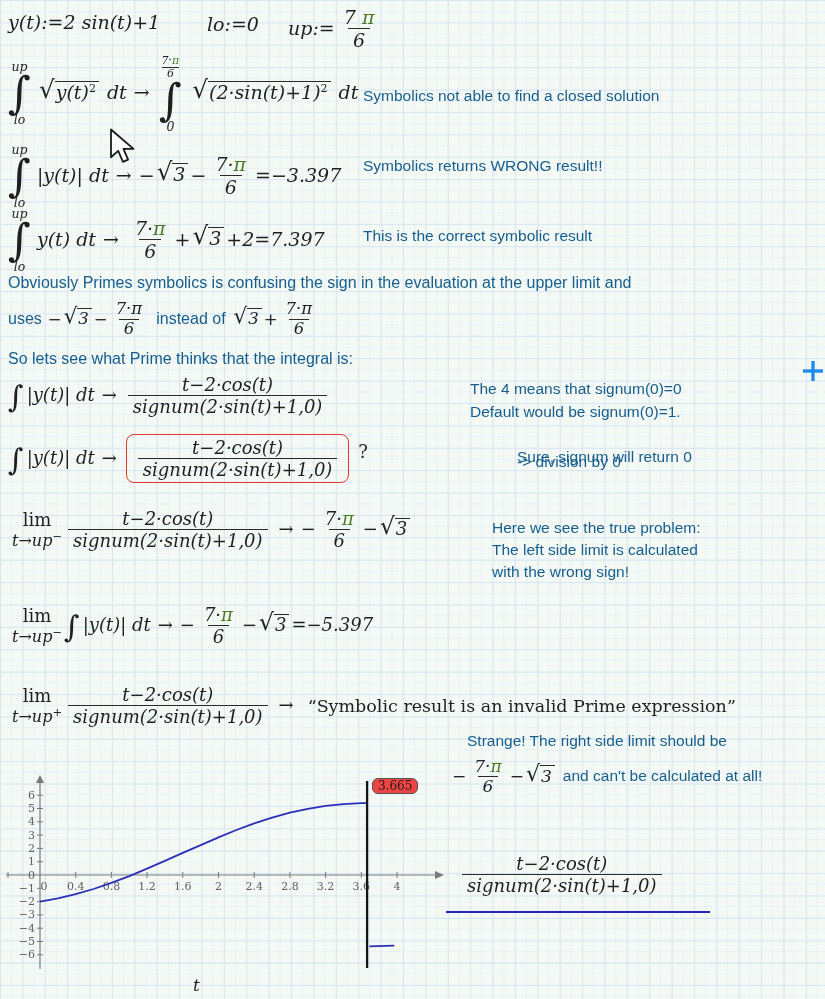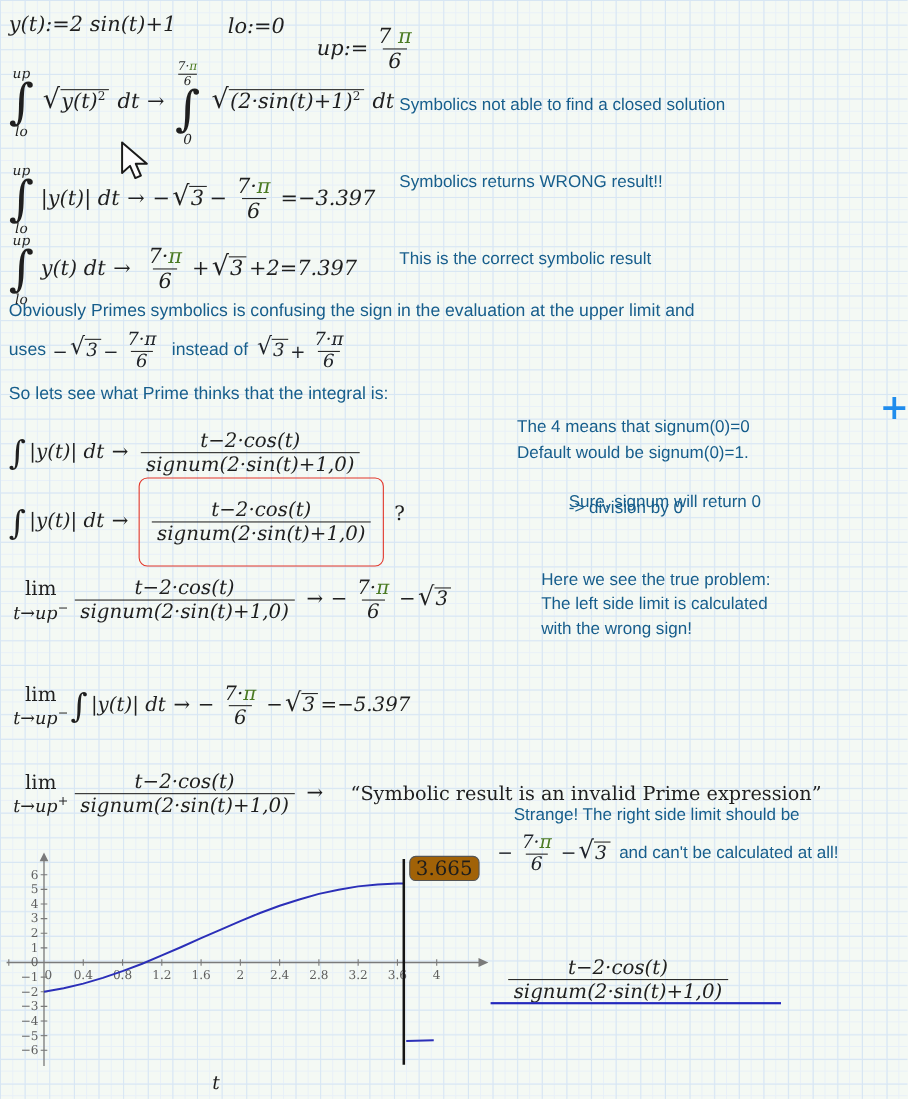--- a/index.html
+++ b/index.html
@@ -14,21 +14,21 @@
     background-size:22.4px 22.4px,22.4px 22.4px,11.2px 11.2px,11.2px 11.2px;
     font-family:"DejaVu Serif",serif;
   }
   .math{position:absolute;display:flex;align-items:center;font-family:"DejaVu Serif",serif;
         font-style:italic;color:#1f1f1f;font-size:19px;white-space:nowrap;line-height:1.15}
   .note{position:absolute;font-family:"Liberation Sans","DejaVu Sans",sans-serif;color:#175e8c;
         font-size:15.5px;white-space:nowrap}
   .noterow{position:absolute;display:flex;align-items:center;font-family:"Liberation Sans","DejaVu Sans",sans-serif;
         color:#175e8c;font-size:15.5px;white-space:nowrap}
   .arr{font-style:normal;margin:0 7px}
-  .frac{display:inline-flex;flex-direction:column;align-items:center;margin:16px 4px;text-align:center;line-height:1.18}
+  .frac{display:inline-flex;flex-direction:column;align-items:center;margin:0 4px;text-align:center;line-height:1.18}
   .frac .den{border-top:1.4px solid #2a2a2a}
   .frac .num,.frac .den{padding:0 5px}
   .pi{color:#4a7a23}
   .sqrt{display:inline-flex;align-items:flex-start;margin:0 2px}
   .rsym{font-style:normal;font-size:1.3em;line-height:1;transform:translateY(-3px)}
   .rbody{border-top:1.5px solid #2a2a2a;padding:0 3px 0 1px}
   sup.sq{font-size:11px;font-style:normal}
   .intg{display:inline-flex;flex-direction:column;align-items:center;margin-right:6px;line-height:1}
   .isym{font-style:normal;font-size:44px;line-height:.85}
   .isup,.isub{font-size:12.5px;line-height:1.05;padding:1px 0}
@@ -40,27 +40,27 @@
   .ls{font-size:16px}
   .ls sup{font-size:11.5px;font-style:normal}
   .redbox{border:1.7px solid #e2372b;border-radius:8px;padding:2px 7px;display:inline-flex;align-items:center;margin-left:2px}
   .subarr{display:inline-flex;flex-direction:column;align-items:center;margin:0 2px 0 10px;transform:translateY(-11px)}
   .slabel{font-size:16.5px;line-height:1.1}
   .slabel b{font-style:normal}
   .sline{width:168px;height:0;border-top:1.45px solid #222;position:relative;margin-top:4px;align-self:stretch}
   .sline::after{content:"";position:absolute;right:0;top:-5px;width:8px;height:8px;
      border-top:1.45px solid #222;border-right:1.45px solid #222;transform:rotate(45deg)}
   .q{font-style:normal;margin-left:9px;transform:translateY(-6px)}
-  .quote{font-style:normal;margin-left:18px;font-size:17.5px}
+  .quote{font-style:normal;margin-left:7px;font-size:17.5px}
   .mathsm{font-size:16.5px;font-family:"DejaVu Serif",serif;font-style:italic;color:#20242a;display:inline-flex;align-items:center}
   .mathsm .frac{line-height:1.1;margin:0 3px}
   .sp{width:6px;display:inline-block}
   .tick{font-family:"DejaVu Serif",serif;font-size:11px;fill:#5f5f5f}
-  .mlabel{position:absolute;left:372px;top:778px;font-family:"DejaVu Serif",serif;font-size:18px;
-     border:1.3px solid #555;border-radius:6px;background:#a16207;padding:0 5px;color:#1d1d1d;z-index:4}
+  .mlabel{position:absolute;left:372px;top:778px;font-family:"DejaVu Serif",serif;font-size:12px;
+     border:1.3px solid #555;border-radius:6px;background:#ef4444;padding:0 5px;color:#1d1d1d;z-index:4}
   .legendline{position:absolute;left:446px;top:911px;width:264px;height:2px;background:#2327bd}
   .xlab{position:absolute;left:193px;top:975px;font-family:"DejaVu Serif",serif;font-style:italic;font-size:17px;color:#1f1f1f}
 </style>
 </head>
 <body>
 
 <div class="math" style="left:8px;top:12px">
   <span>y(t):=2 sin(t)+1</span>
 </div>
 <div class="math" style="left:207px;top:14px">

